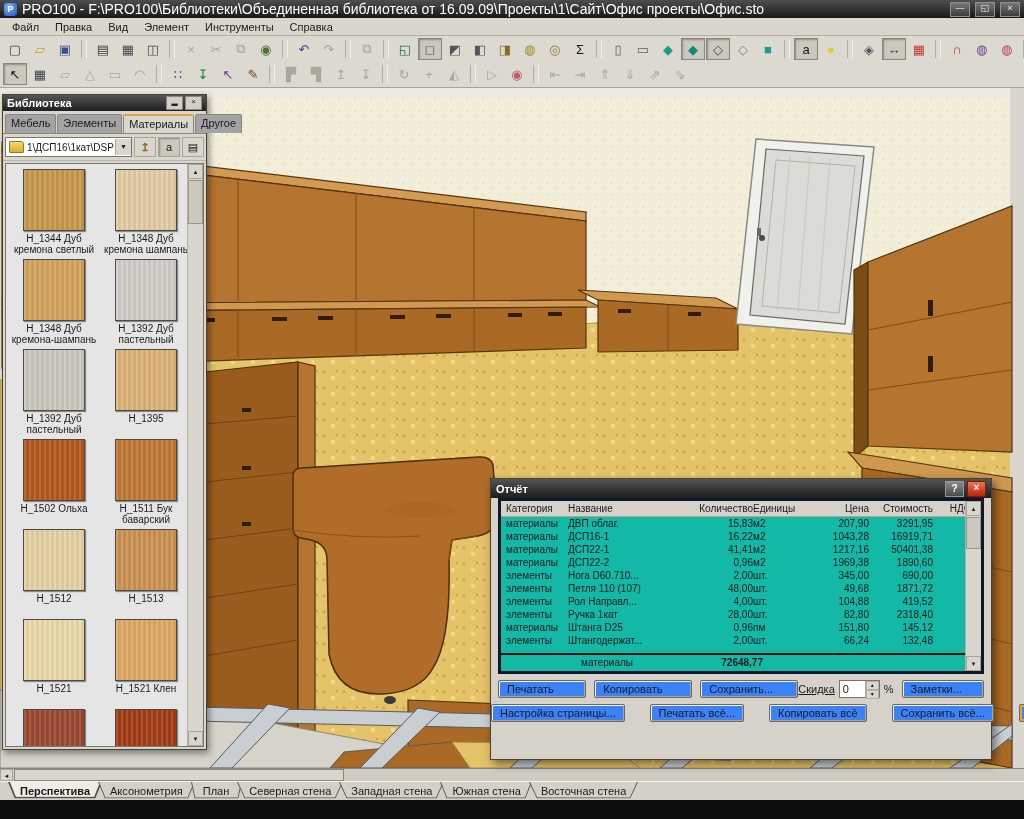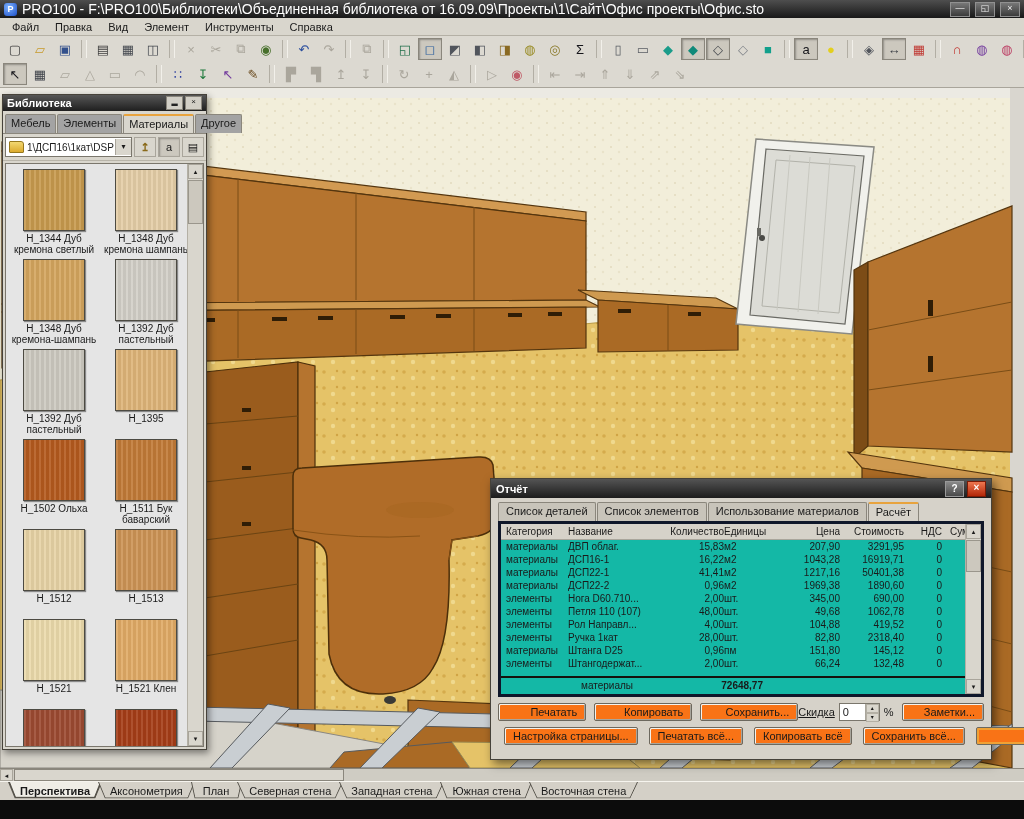--- a/index.html
+++ b/index.html
@@ -96,42 +96,42 @@
   .rep-tab.active{background:#d6d2c9;border-top:2px solid #e8a33d;padding-bottom:3px;}
   .rep-table-wrap{margin:0 7px;border:3px solid #0f172a;background:#14b8a6;height:170px;
     display:flex;flex:none;}
   .rep-table{flex:1;display:flex;flex-direction:column;overflow:hidden;font-size:10px;}
   .rt-head{display:flex;background:#d6d2c9;border-bottom:1px solid #a9a59b;padding:2px 0;flex:none;}
   .rt-rows{flex:1;overflow:hidden;}
   .rt-row{display:flex;line-height:13px;}
   .tc{white-space:nowrap;overflow:hidden;flex:none;}
   .c0{width:62px;padding-left:5px;}
   .c1{width:100px;}
-  .c2{width:56px;text-align:right;}
+  .c2{width:56px;text-align:right;margin-left:29px;}
   .c3{width:54px;box-sizing:border-box;}
   .c4{width:62px;text-align:right;}
   .c5{width:64px;text-align:right;}
   .c6{width:38px;text-align:right;}
   .c7{flex:1;padding-left:8px;}
   .rt-footer{margin-top:auto;border-top:2px solid #15120c;padding:2px 0 3px;flex:none;display:flex;}
   .sum-label{margin-left:80px;flex:0 0 100px;}
   .sum-value{flex:0 0 82px;text-align:right;font-weight:bold;}
   .rep-btnrow{display:flex;align-items:center;margin:6px 7px 0;flex:none;}
-  .btn{background:#f97316;border:1px solid #6c685e;border-radius:2px;padding:2px 8px;
-    box-shadow:inset 1px 1px 0 #f4f2ec,inset -1px -1px 0 #a9a59b;text-align:right;white-space:nowrap;}
+  .btn{background:#3b82f6;border:1px solid #6c685e;border-radius:2px;padding:2px 8px;
+    box-shadow:inset 1px 1px 0 #f4f2ec,inset -1px -1px 0 #a9a59b;text-align:left;white-space:nowrap;}
   .btn.ok{box-shadow:inset 0 0 0 2px #f0a135,inset 1px 1px 0 #f4f2ec;font-weight:bold;}
   .gap8{width:8px;flex:none;}
   .spacer{flex:1;}
   .disc-label{margin-right:4px;text-decoration:underline;}
   .disc-box{width:40px;height:16px;background:#fff;border:1px solid #7a766c;display:flex;align-items:center;}
   .disc-val{flex:1;padding-left:3px;}
   .spin{width:13px;height:16px;display:flex;flex-direction:column;border-left:1px solid #a9a59b;}
   .spin span{flex:1;font-size:6px;line-height:7px;text-align:center;background:#d9d6cd;border:1px solid #b4b0a5;}
   .pct{margin:0 8px 0 4px;}
-  .rep-bottomrow{display:flex;margin:6px 13px;gap:11px;flex:none;}
+  .rep-bottomrow{display:flex;margin:6px 0;gap:25px;flex:none;}
   .rep-bottomrow .btn{flex:1;}
 
   
   #hscroll{position:absolute;left:0;top:768px;width:1024px;height:13px;background:#cfccc3;
     border-top:1px solid #8a867c;display:flex;z-index:20;}
   .hs-btn{width:13px;height:12px;background:#d9d6cd;border:1px solid #a9a59b;font-size:7px;
     line-height:11px;text-align:center;box-sizing:border-box;flex:none;}
   .hs-thumb{width:330px;height:12px;background:#d9d6cd;border:1px solid #8a867c;
     box-sizing:border-box;margin-left:1px;flex:none;}
   #viewtabs{position:absolute;left:0;top:781px;width:1024px;height:19px;background:#d4d0c7;
@@ -461,27 +461,20 @@
   </div>
 </div>
 
 <div id="report">
   <div class="rep-title">
     <span>Отчёт</span>
     <span class="sp"></span>
     <span class="rep-help">?</span>
     <span class="rep-close">×</span>
   </div>
-  <div class="rep-tabs">
-
-  <span class="rep-tab">Список деталей</span>
-      <span class="rep-tab">Список элементов</span>
-      <span class="rep-tab">Использование материалов</span>
-      <span class="rep-tab active">Расчёт</span>
-    </div>
   <div class="rep-table-wrap">
     <div class="rep-table">
       <div class="rt-head">
         <span class="tc c0">Категория</span>
         <span class="tc c1">Название</span>
         <span class="tc c2">Количество</span>
         <span class="tc c3">Единицы</span>
         <span class="tc c4">Цена</span>
         <span class="tc c5">Стоимость</span>
         <span class="tc c6">НДС</span>
@@ -538,21 +531,21 @@
           <span class="tc c5">690,00</span>
           <span class="tc c6">0</span>
           <span class="tc c7"></span>
         </div>
           <div class="rt-row">
           <span class="tc c0">элементы</span>
           <span class="tc c1">Петля 110 (107)</span>
           <span class="tc c2">48,00</span>
           <span class="tc c3">шт.</span>
           <span class="tc c4">49,68</span>
-          <span class="tc c5">1062,78</span>
+          <span class="tc c5">1871,72</span>
           <span class="tc c6">0</span>
           <span class="tc c7"></span>
         </div>
           <div class="rt-row">
           <span class="tc c0">элементы</span>
           <span class="tc c1">Рол Направл...</span>
           <span class="tc c2">4,00</span>
           <span class="tc c3">шт.</span>
           <span class="tc c4">104,88</span>
           <span class="tc c5">419,52</span>

